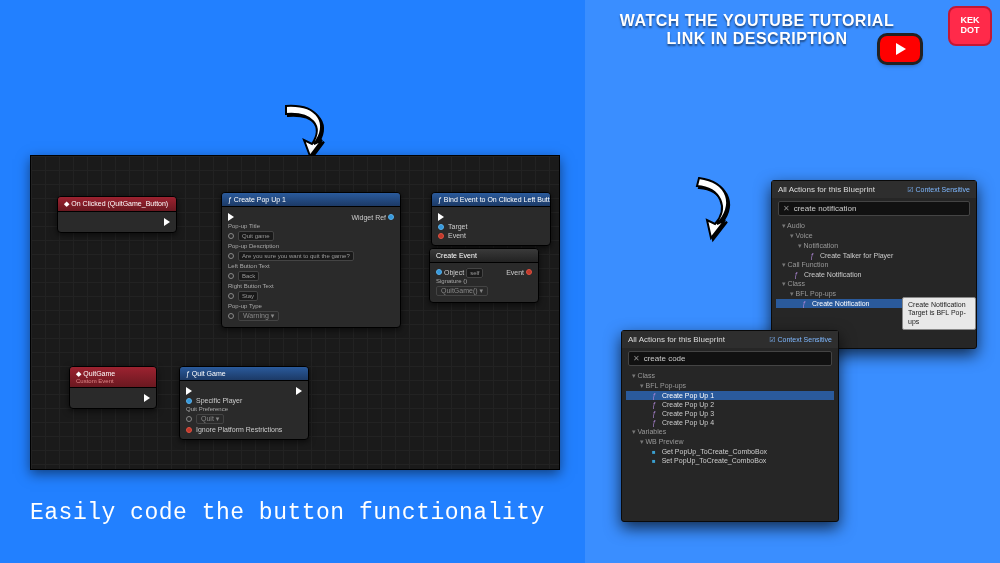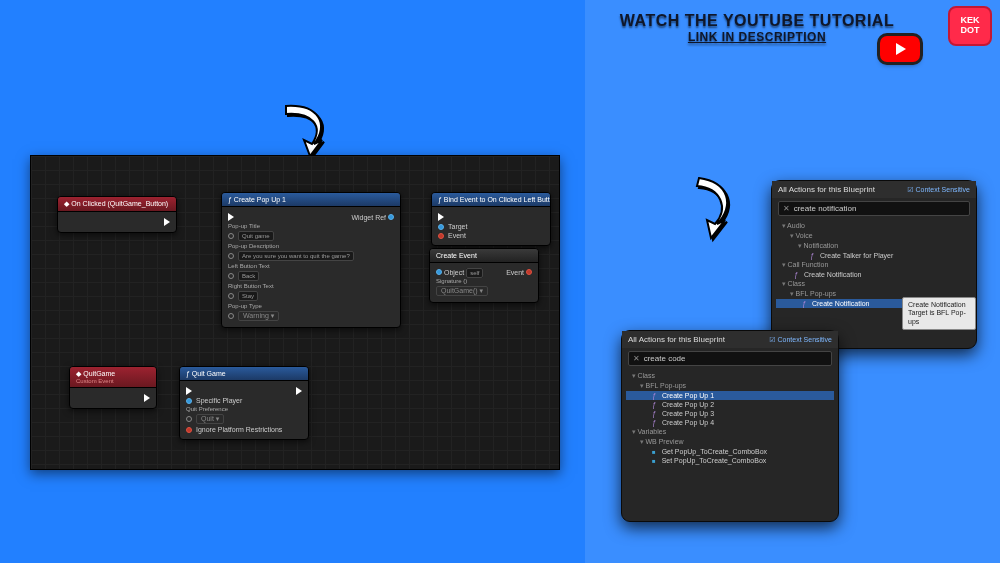--- a/index.html
+++ b/index.html
@@ -6,22 +6,22 @@
   html, body { width: 1000px; height: 563px; overflow: hidden; font-family: Arial, sans-serif; }
   body { background: #2280ff; position: relative; }
 
   .left-panel { position: absolute; left: 0; top: 0; width: 585px; height: 563px; }
   .right-panel { position: absolute; left: 585px; top: 0; width: 415px; height: 563px; background: #3a8eff; }
 
   .heading1 { position: absolute; left: 30px; top: 28px; color: #fff; font-size: 24px; font-weight: 800; line-height: 1.25; }
   .heading1 .und { text-decoration: underline; text-underline-offset: 3px; }
 
   .watch-banner { position: absolute; left: 612px; top: 12px; width: 290px; text-align: center; }
-  .watch-banner .line { color: #0f172a; font-weight: 900; font-size: 16px; letter-spacing: .5px; text-shadow: 0 2px 2px rgba(0,0,0,.5); }
-  .watch-banner .line.small { font-size: 12px; text-decoration: underline; }
+  .watch-banner .line { color: #ffffff; font-weight: 900; font-size: 16px; letter-spacing: .5px; text-shadow: 0 2px 2px rgba(0,0,0,.5); }
+  .watch-banner .line.small { font-size: 16px; }
   .yt-icon { position: absolute; left: 880px; top: 36px; width: 40px; height: 26px; background: #ff0000; border-radius: 7px; box-shadow: 0 0 0 3px #222, 0 3px 5px rgba(0,0,0,.4); display:flex; align-items:center; justify-content:center; }
   .yt-icon::after { content:""; border-left: 10px solid #fff; border-top:6px solid transparent; border-bottom:6px solid transparent; margin-left:2px; }
 
   .logo { position: absolute; right: 8px; top: 6px; width: 44px; height: 40px; background: #ff2a4a; border-radius: 8px; color: #fff; font-size: 9px; font-weight: 900; display:flex; flex-direction:column; align-items:center; justify-content:center; line-height:1.1; border:2px solid #c41834; }
 
   .arrow { position: absolute; color:#fff; }
   .arrow svg { filter: drop-shadow(2px 2px 0 #000); }
 
   .bp-canvas { position: absolute; left: 30px; top: 155px; width: 530px; height: 315px; background: #1a1a1a;
                background-image: linear-gradient(#222 1px, transparent 1px), linear-gradient(90deg, #222 1px, transparent 1px);
@@ -37,21 +37,21 @@
   .pin { width:6px; height:6px; border-radius:50%; border:1px solid #888; display:inline-block; }
   .pin.exec { width:0; height:0; border:none; border-left:6px solid #fff; border-top:4px solid transparent; border-bottom:4px solid transparent; border-radius:0; background:none; }
   .pin.red { background:#c0392b; border-color:#e05040; }
   .pin.blue { background:#3498db; border-color:#5ab0e8; }
   .inputbox { background:#191919; border:1px solid #444; padding:1px 3px; color:#999; font-size:6px; border-radius:2px; }
   .node .row.label { color:#aaa; font-size:6px; }
   .node .down { color:#888; font-size:7px; border:1px solid #444; padding:0 4px; border-radius:2px; }
 
   .footer-text { position: absolute; left: 30px; top: 500px; color: #fff; font-family: "Courier New", monospace; font-size: 23px; letter-spacing:.5px; }
 
-  .popup { position: absolute; background: #262626; border:1px solid #0a0a0a; border-radius:9px; box-shadow: 0 6px 16px rgba(0,0,0,.7); color:#ccc; font-size:8px; }
+  .popup { position: absolute; background: #262626; border:1px solid #0a0a0a; border-radius:3px; box-shadow: 0 6px 16px rgba(0,0,0,.7); color:#ccc; font-size:8px; }
   .popup .phdr { background:#2e2e2e; padding:4px 6px; font-size:8px; color:#ddd; display:flex; justify-content:space-between; align-items:center; }
   .popup .chk { color:#7fb8ff; font-size:7px; }
   .popup .search { margin:3px 6px; background:#111; border:1px solid #444; border-radius:2px; padding:2px 4px; display:flex; align-items:center; gap:4px; }
   .popup .search span.x { color:#888; font-size:8px; }
   .popup .tree { padding: 2px 4px 6px 4px; }
   .popup .tree .cat { color:#999; font-size:7px; padding:1px 0 1px 6px; }
   .popup .tree .item { color:#ccc; font-size:7px; padding:1px 0 1px 18px; display:flex; align-items:center; gap:3px; }
   .popup .tree .item.sel { background:#2a5a9c; color:#fff; }
   .popup .tree .fn::before { content:"ƒ"; color:#b088d8; margin-right:3px; font-style:italic; }
   .popup .tree .var::before { content:"■"; color:#3aa0d0; margin-right:3px; font-size:6px; }
@@ -176,20 +176,21 @@
             <span class="down"><span>Quit</span> ▾</span>
           </div>
         <div class="row">
             <span class="pin red"></span>
             <span>Ignore Platform Restrictions</span>
           </div>
       </div>
     </div>
   </div>
 
+  <div class="footer-text">Easily code the button functionality</div>
 </div>
 
 <div class="right-panel">
 
   <div class="arrow" style="left:100px; top:172px;">
     <svg width="56" height="70" viewBox="0 0 56 70">
         <path d="M14 6 C 44 10, 50 34, 32 52 L 40 48 L 26 66 L 22 48 L 30 52 C 44 36, 36 16, 12 14 Z" fill="#fff" stroke="#000" stroke-width="2"></path>
       </svg>
   </div>
 

